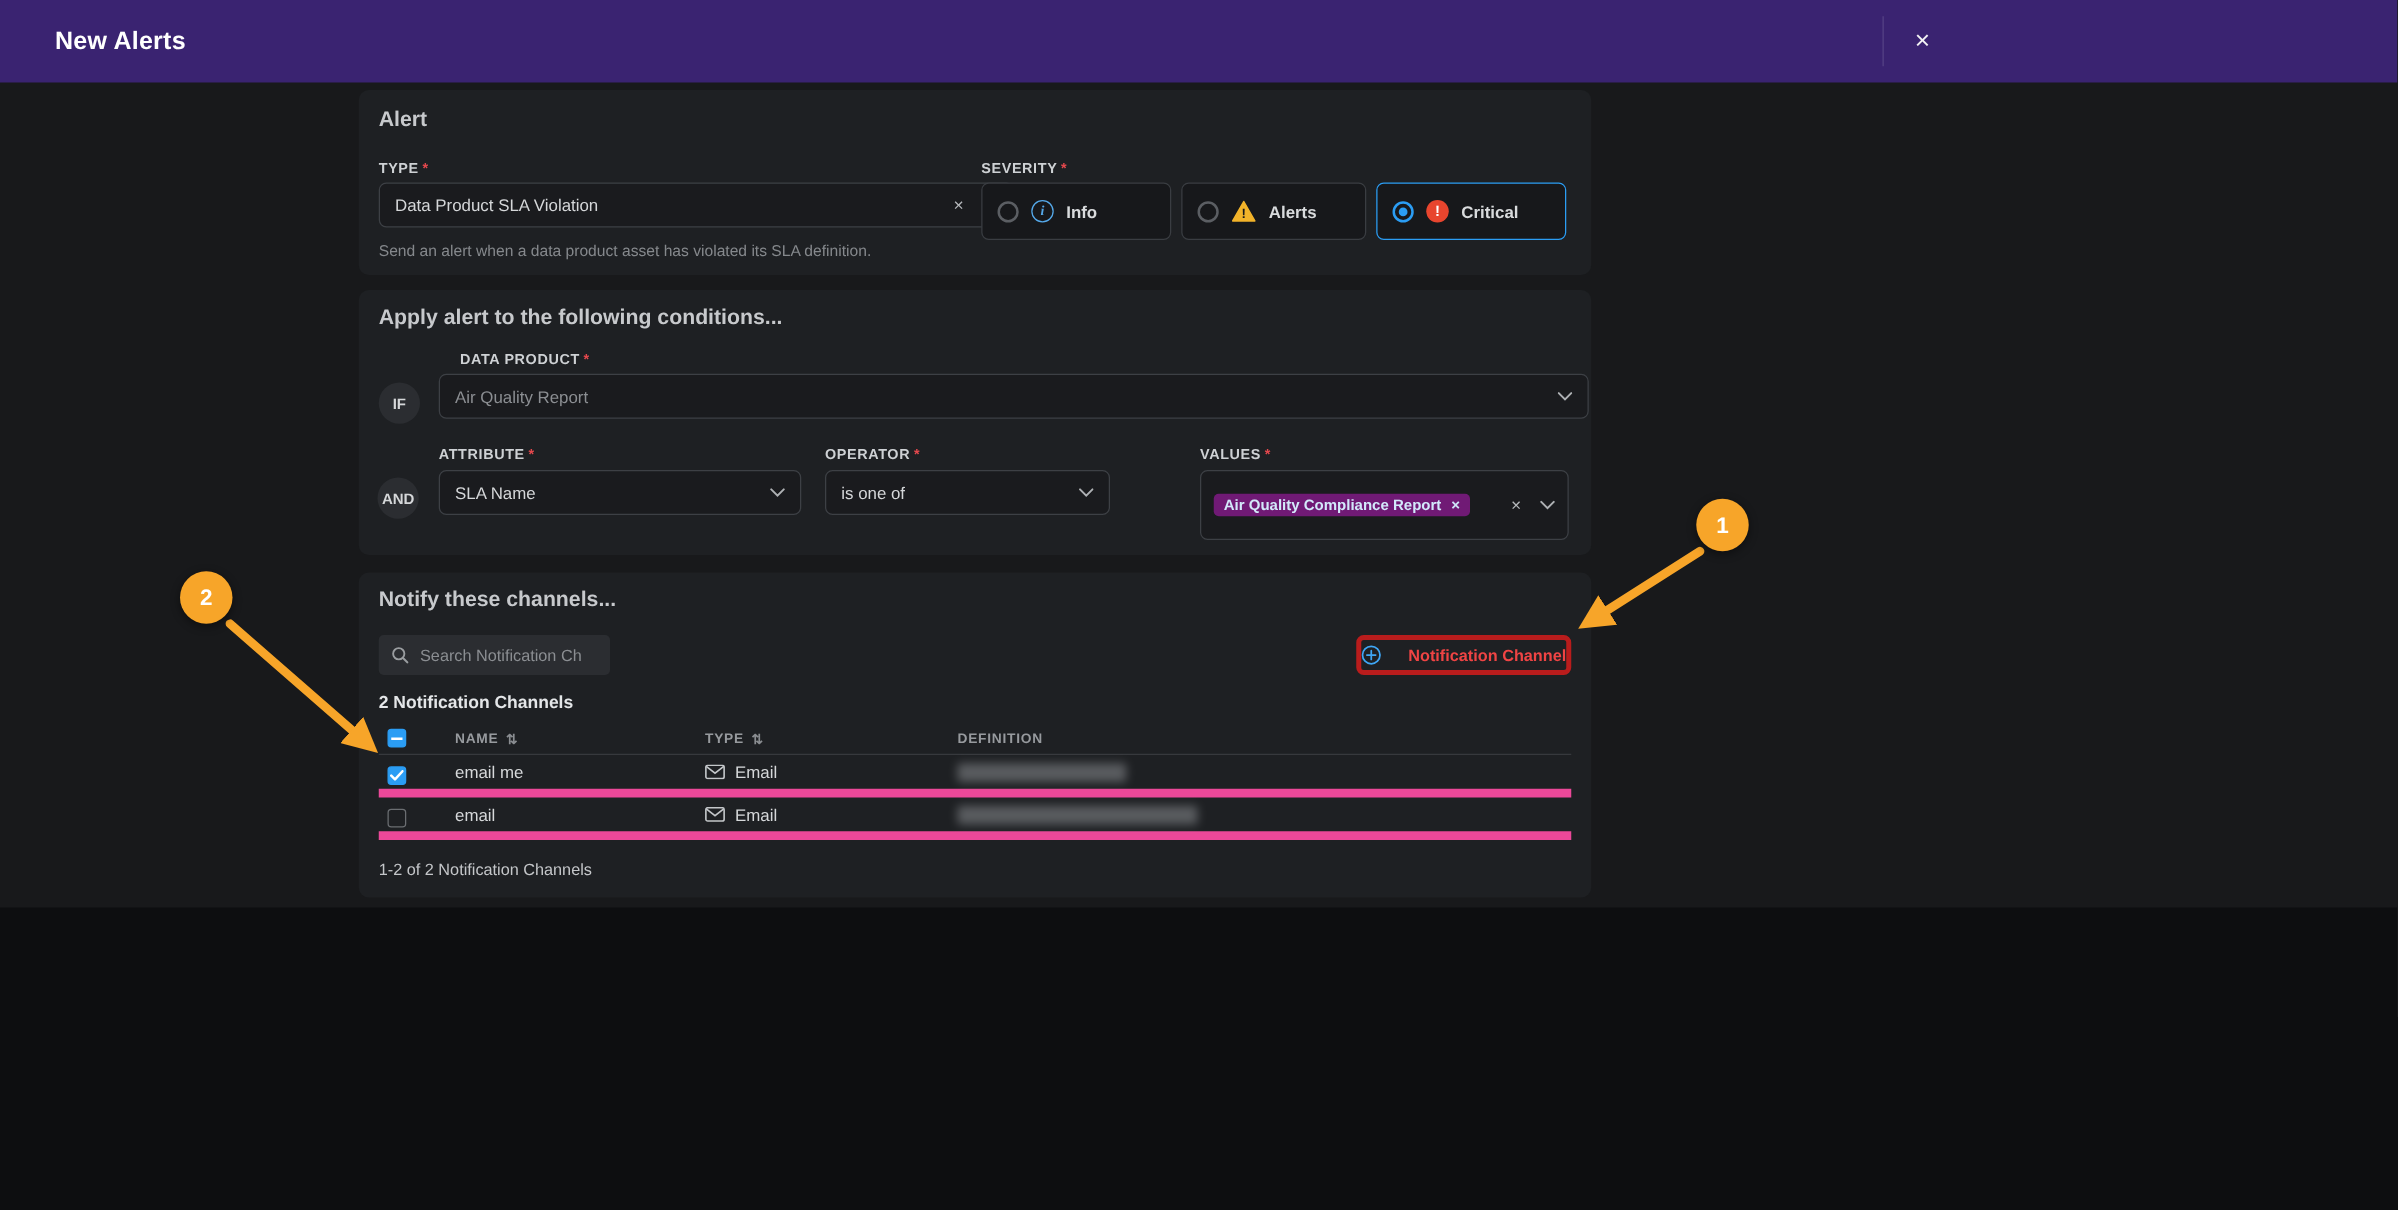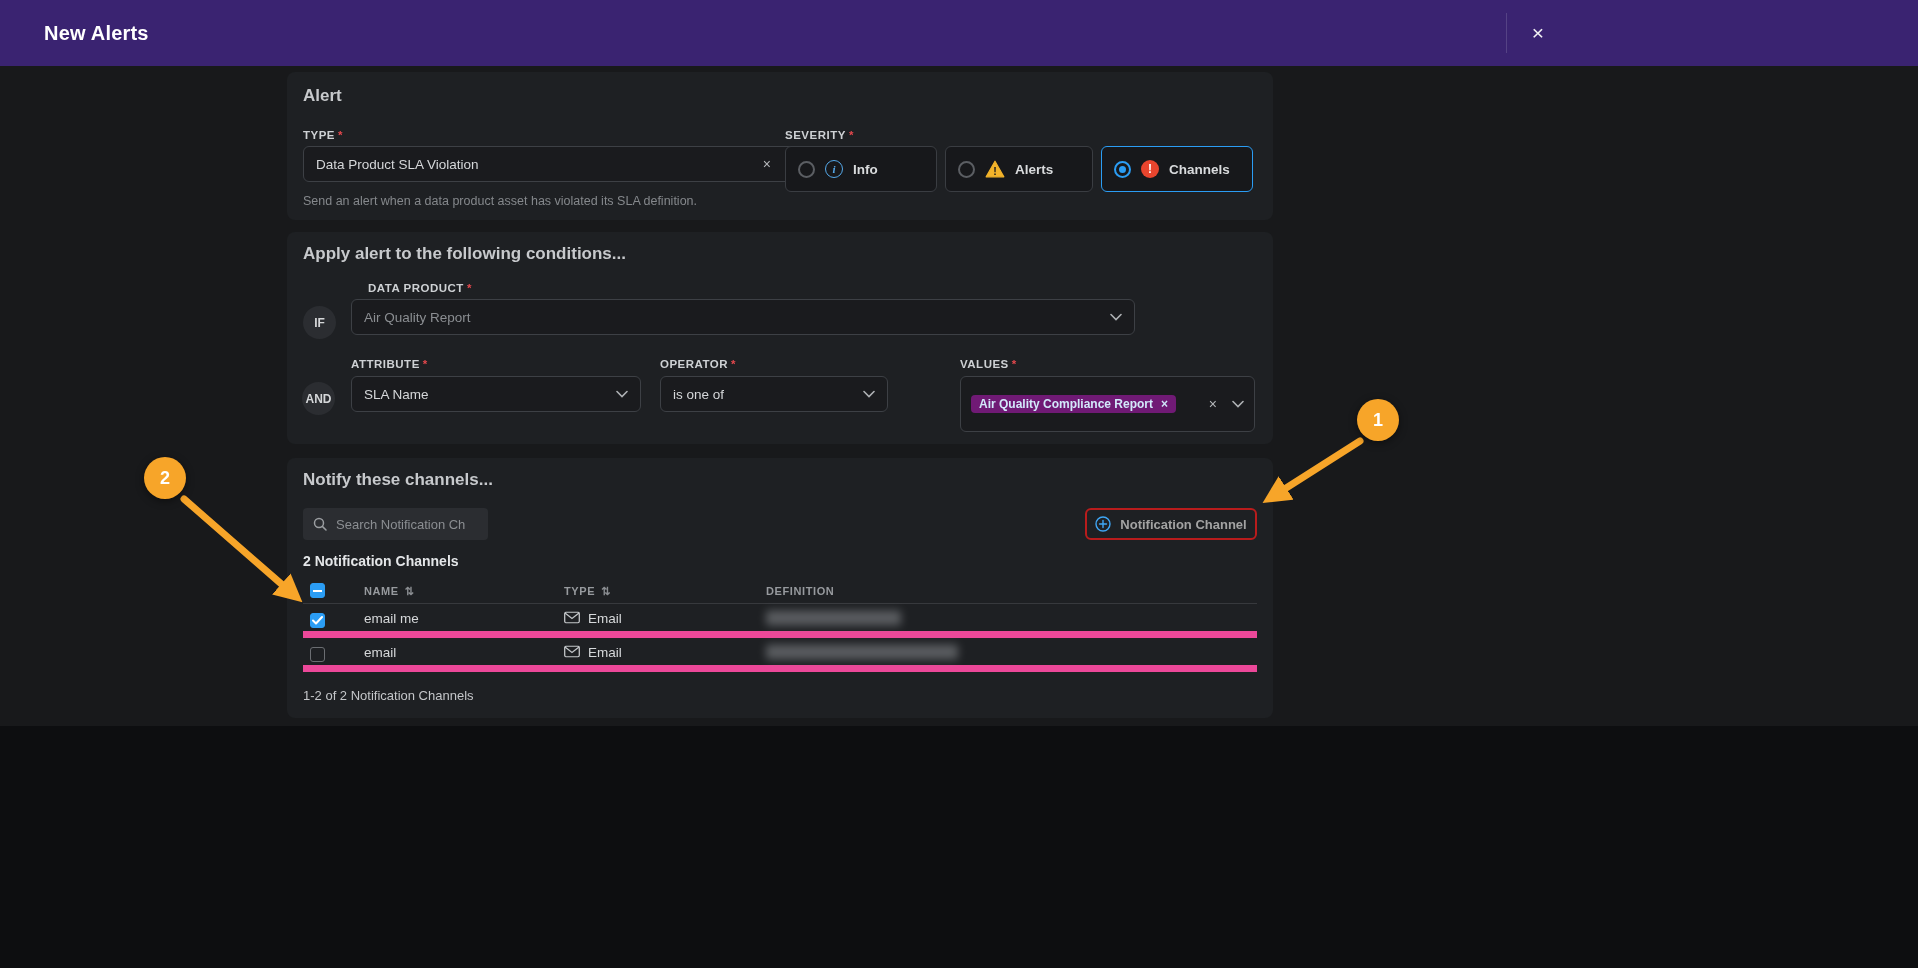--- a/index.html
+++ b/index.html
@@ -41,21 +41,21 @@
 
   .badge-circle{width:33px;height:33px;border-radius:50%;background:#2b2d31;color:#d5d7d9;display:flex;align-items:center;justify-content:center;font-size:12px;font-weight:700}
 
   .chip{background:#701a75;color:#d3e9fb;font-size:12px;font-weight:600;padding:2px 8px;border-radius:4px;display:flex;align-items:center;gap:8px;white-space:nowrap}
   .chip-x{cursor:pointer;font-size:12px;color:#cfe4f8;line-height:1}
 
   .search{position:absolute;background:#2b2d31;border-radius:4px;display:flex;align-items:center;gap:9px;padding:16px 10px}
   .search input{flex:1;background:transparent;border:none;outline:none;color:#d0d2d4;font-size:13px;font-family:"Liberation Sans",sans-serif;min-width:0}
   .search input::placeholder{color:#8b8e92}
 
-  .btn-add{position:absolute;display:flex;align-items:center;justify-content:center;gap:9px;border:2px solid #b91c1c;border-radius:6px;background:transparent;color:#a3a3a3;font-size:13px;font-weight:700;cursor:pointer;font-family:"Liberation Sans",sans-serif}
+  .btn-add{position:absolute;display:flex;align-items:center;justify-content:space-between;gap:9px;border:4px solid #b91c1c;border-radius:6px;background:transparent;color:#ef4444;font-size:13px;font-weight:700;cursor:pointer;font-family:"Liberation Sans",sans-serif}
 
   .count{font-size:14px;font-weight:700;color:#e4e6e8}
 
   .thead{position:absolute;border-bottom:1px solid #37393d;height:26px}
   .trow{position:absolute;border-bottom:7px solid #ec4899;height:34px;cursor:pointer}
   .colhead{position:absolute;top:0;display:flex;align-items:center;gap:6px;font-size:11px;font-weight:700;color:#979a9e;letter-spacing:.6px;height:26px}
   .sort{font-size:11px;color:#8a8d91;cursor:pointer}
   .cellname{position:absolute;font-size:13.5px;color:#d6d8da;top:50%;transform:translateY(-50%)}
   .celltype{position:absolute;display:flex;align-items:center;gap:8px;font-size:13.5px;color:#d6d8da;top:50%;transform:translateY(-50%)}
   .redact{position:absolute;top:50%;transform:translateY(-50%);height:15px;background:#94979b;opacity:.5;filter:blur(4px);border-radius:2px}
@@ -115,34 +115,34 @@
         <svg width="20" height="18" viewBox="0 0 24 22">
           <path d="M12 1.5 L22.8 20.5 H1.2 Z" fill="#f2b32a" stroke="#f2b32a" stroke-width="1.5" stroke-linejoin="round"></path>
           <text x="12" y="18" font-size="13" font-weight="bold" fill="#17181b" text-anchor="middle">!</text>
         </svg>
       </span>
       <span>Alerts</span>
     </div>
     <div class="sev selected" style="width:152px">
       <span class="radio on"></span>
       <span class="crit-ic">!</span>
-      <span>Channels</span>
+      <span>Critical</span>
     </div>
   </div>
 </div>
 
 <div class="card" style="top:232px;height:212px">
   <div class="card-title" style="top:12px">Apply alert to the following conditions...</div>
 
   <div class="abs badge-circle" style="left:16px;top:74px">IF</div>
 
   <div class="abs flabel" style="left:81px;top:50px">
     <span>DATA PRODUCT</span><span class="req">*</span>
   </div>
-  <div class="abs select" style="left:64px;top:67px;width:784px;height:36px">
+  <div class="abs select" style="left:64px;top:67px;width:920px;height:36px">
     <span class="val ph">Air Quality Report</span>
     <span class="chev">
       <svg width="12" height="8" viewBox="0 0 12 8">
           <path d="M1 1.5 L6 6.5 L11 1.5" fill="none" stroke="#aeb1b4" stroke-width="1.6" stroke-linecap="round"></path>
         </svg>
     </span>
   </div>
 
   <div class="abs badge-circle" style="left:15px;top:150px">AND</div>
 

